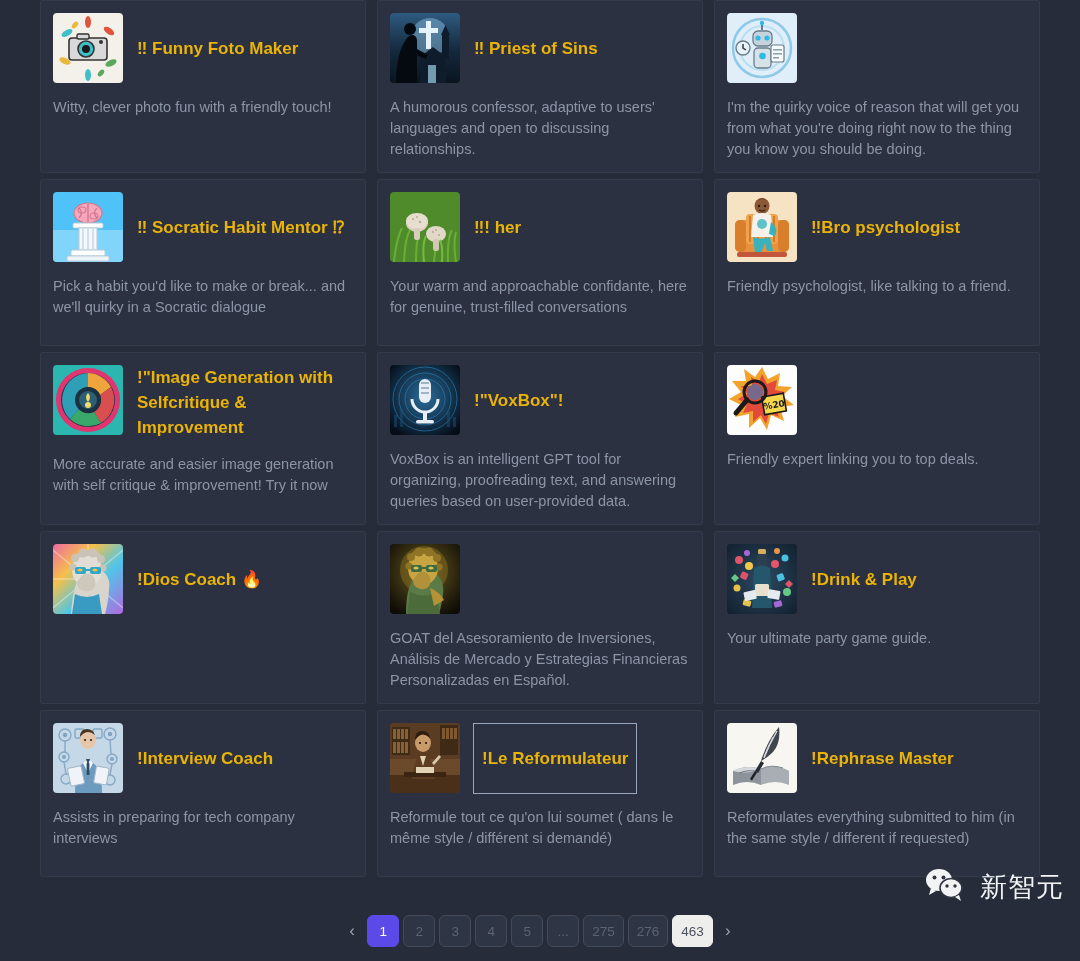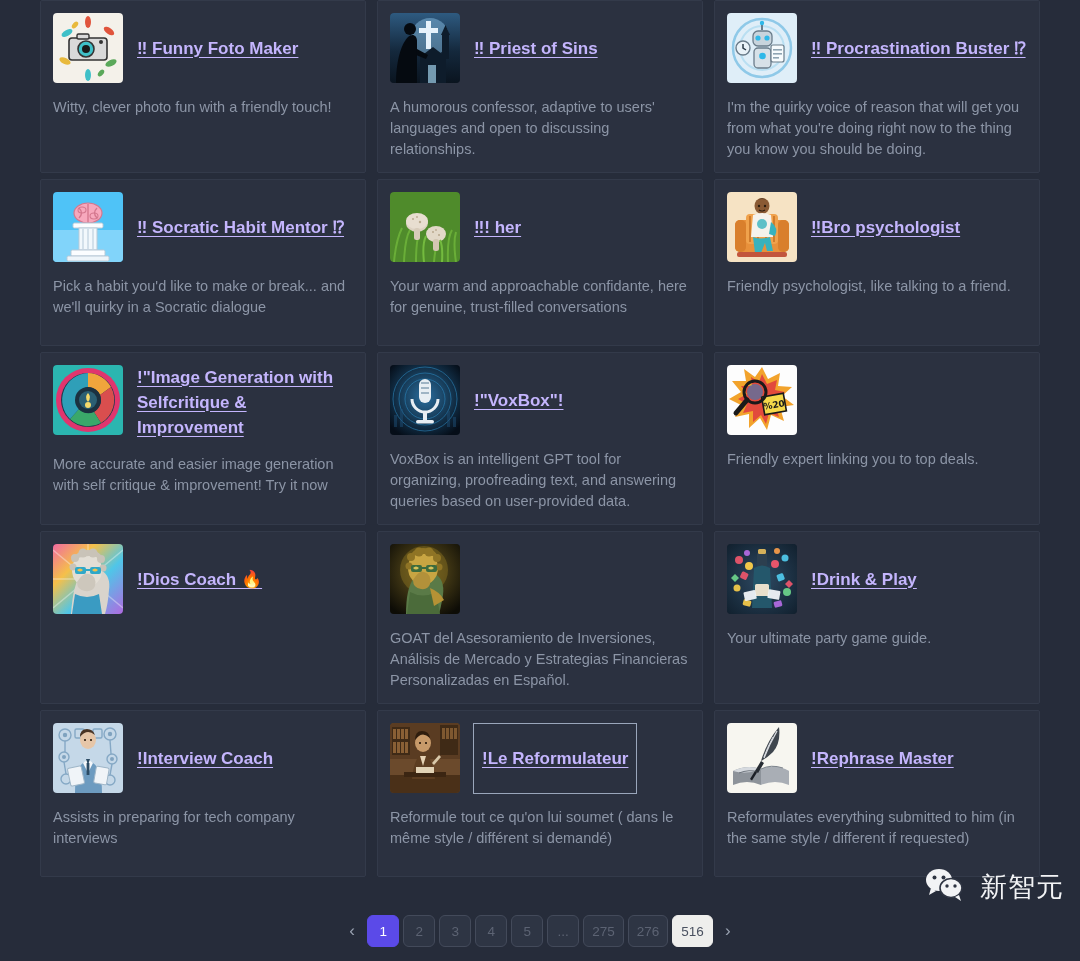--- a/index.html
+++ b/index.html
@@ -48,25 +48,24 @@
     align-items: center;
     min-height: 70px;
     padding-left: 4px;
   }
   .title-wrap.focused .card-title {
     outline: 1px solid #9aa6bb;
     outline-offset: 0;
     padding: 22px 8px;
   }
   .card-title {
-    color: #c4b5fd;
+    color: #eab308;
     font-size: 17px;
     font-weight: bold;
     line-height: 25px;
-    text-decoration: underline;
     text-underline-offset: 3px;
     cursor: pointer;
     word-wrap: break-word;
   }
   .card-desc {
     margin-top: 14px;
     color: #8c95a6;
     font-size: 14.5px;
     line-height: 21px;
   }
@@ -203,23 +202,20 @@
               <circle cx="35" cy="10" r="2.2" fill="#2fb8e8"></circle>
     <rect x="27" y="35" width="17" height="20" rx="4" fill="#d7e1e8" stroke="#6a7c8a" stroke-width="1.3"></rect>
     <circle cx="35.5" cy="43" r="3.3" fill="#2fb8e8"></circle>
     <rect x="44" y="32" width="13" height="17" rx="2" fill="#f7fbfd" stroke="#6a7c8a" stroke-width="1.2"></rect>
     <rect x="46" y="36" width="9" height="1.6" fill="#8fa4b3"></rect>
               <rect x="46" y="40" width="9" height="1.6" fill="#8fa4b3"></rect>
               <rect x="46" y="44" width="6" height="1.6" fill="#8fa4b3"></rect>
     <circle cx="16" cy="35" r="7" fill="#e9f2f8" stroke="#6a7c8a" stroke-width="1.4"></circle>
     <path d="M16 31 L16 35 L19 37" stroke="#2a3a46" stroke-width="1.5" fill="none"></path>
             </svg>
-          </div>
-          <div class="title-wrap">
-            <a class="card-title">‼ Procrastination Buster ⁉</a>
           </div>
         </div>
         <div class="card-desc">I'm the quirky voice of reason that will get you from what you're doing right now to the thing you know you should be doing.</div>
       </div>
       <div class="card">
         <div class="card-top">
           <div class="thumb">
             <svg viewBox="0 0 70 70">
               <rect width="70" height="70" fill="#4fc3f7"></rect>
     <rect y="38" width="70" height="32" fill="#81d4fa"></rect>
@@ -632,21 +628,21 @@
     <div class="page-arrow">‹</div>
     <div class="page-list" style="display:flex;gap:4px;">
         <div class="page-btn active">1</div>
         <div class="page-btn">2</div>
         <div class="page-btn">3</div>
         <div class="page-btn">4</div>
         <div class="page-btn">5</div>
         <div class="page-btn">...</div>
         <div class="page-btn">275</div>
         <div class="page-btn">276</div>
-        <div class="page-btn hovered">516</div>
+        <div class="page-btn hovered">463</div>
       </div>
     <div class="page-arrow">›</div>
   </div>
 
   <div class="watermark">
     <span>
       <svg width="40" height="34" viewBox="0 0 40 34">
         <ellipse cx="14" cy="12" rx="13" ry="11" fill="#f2f3f5"></ellipse>
         <path d="M6 20 L4 27 L11 23 Z" fill="#f2f3f5"></path>
         <circle cx="9.5" cy="9.5" r="2" fill="#2e3442"></circle>

